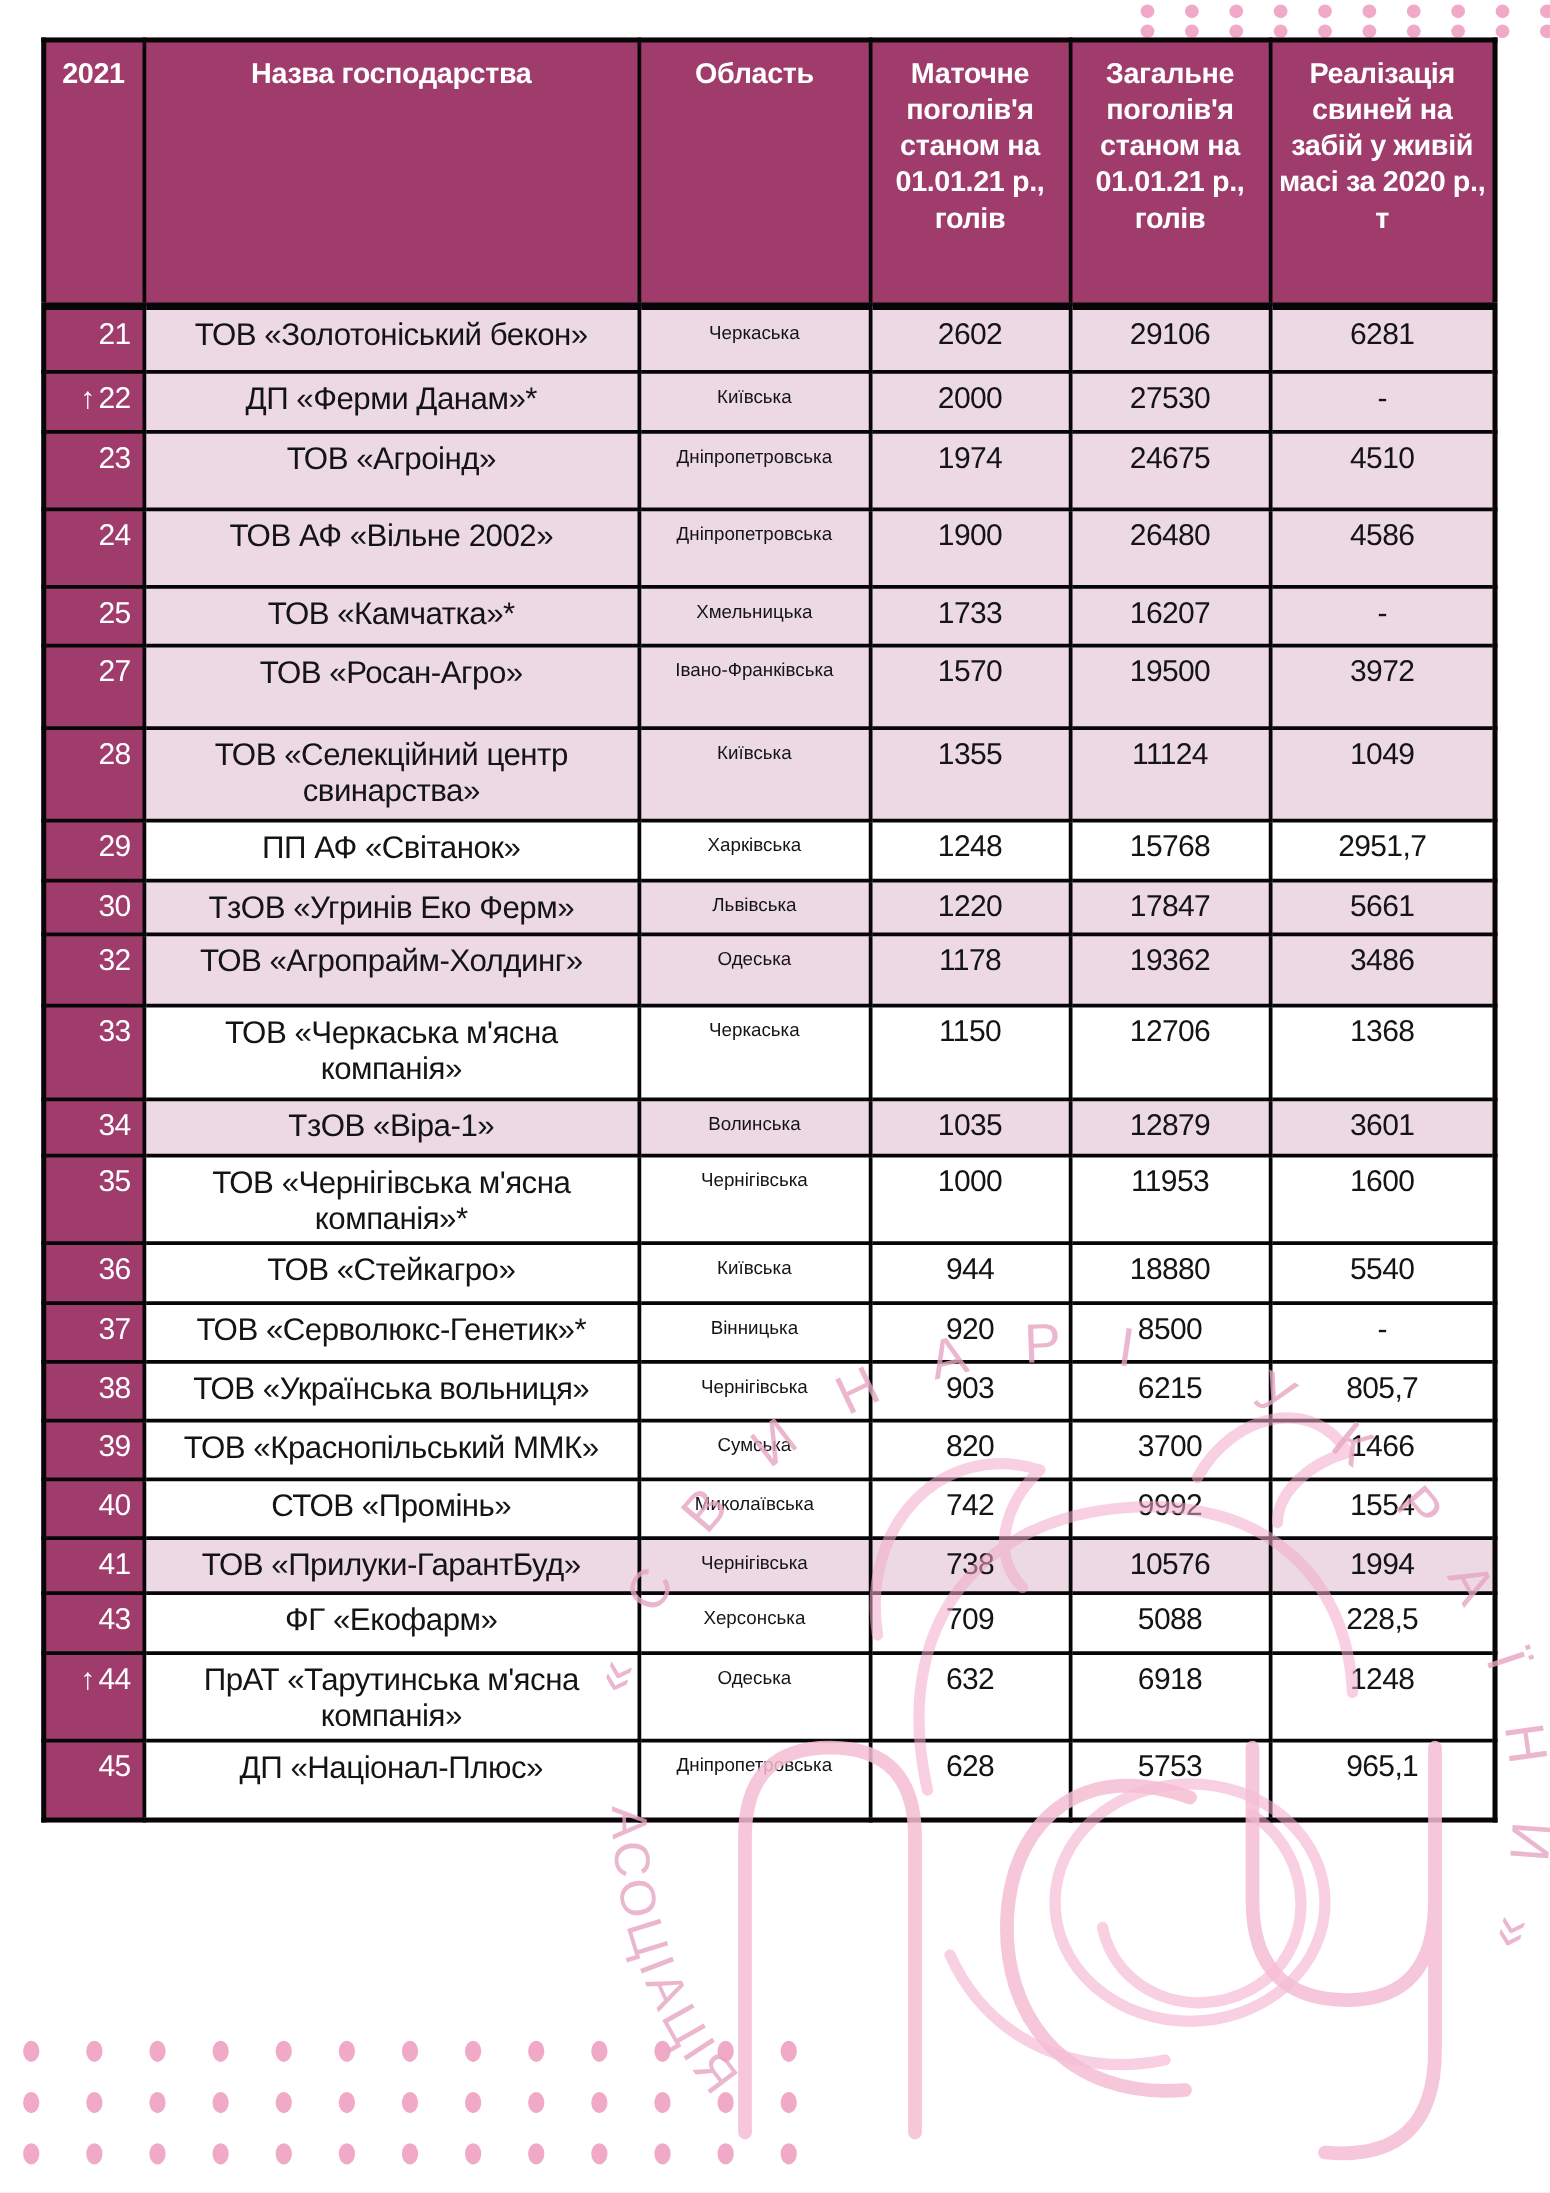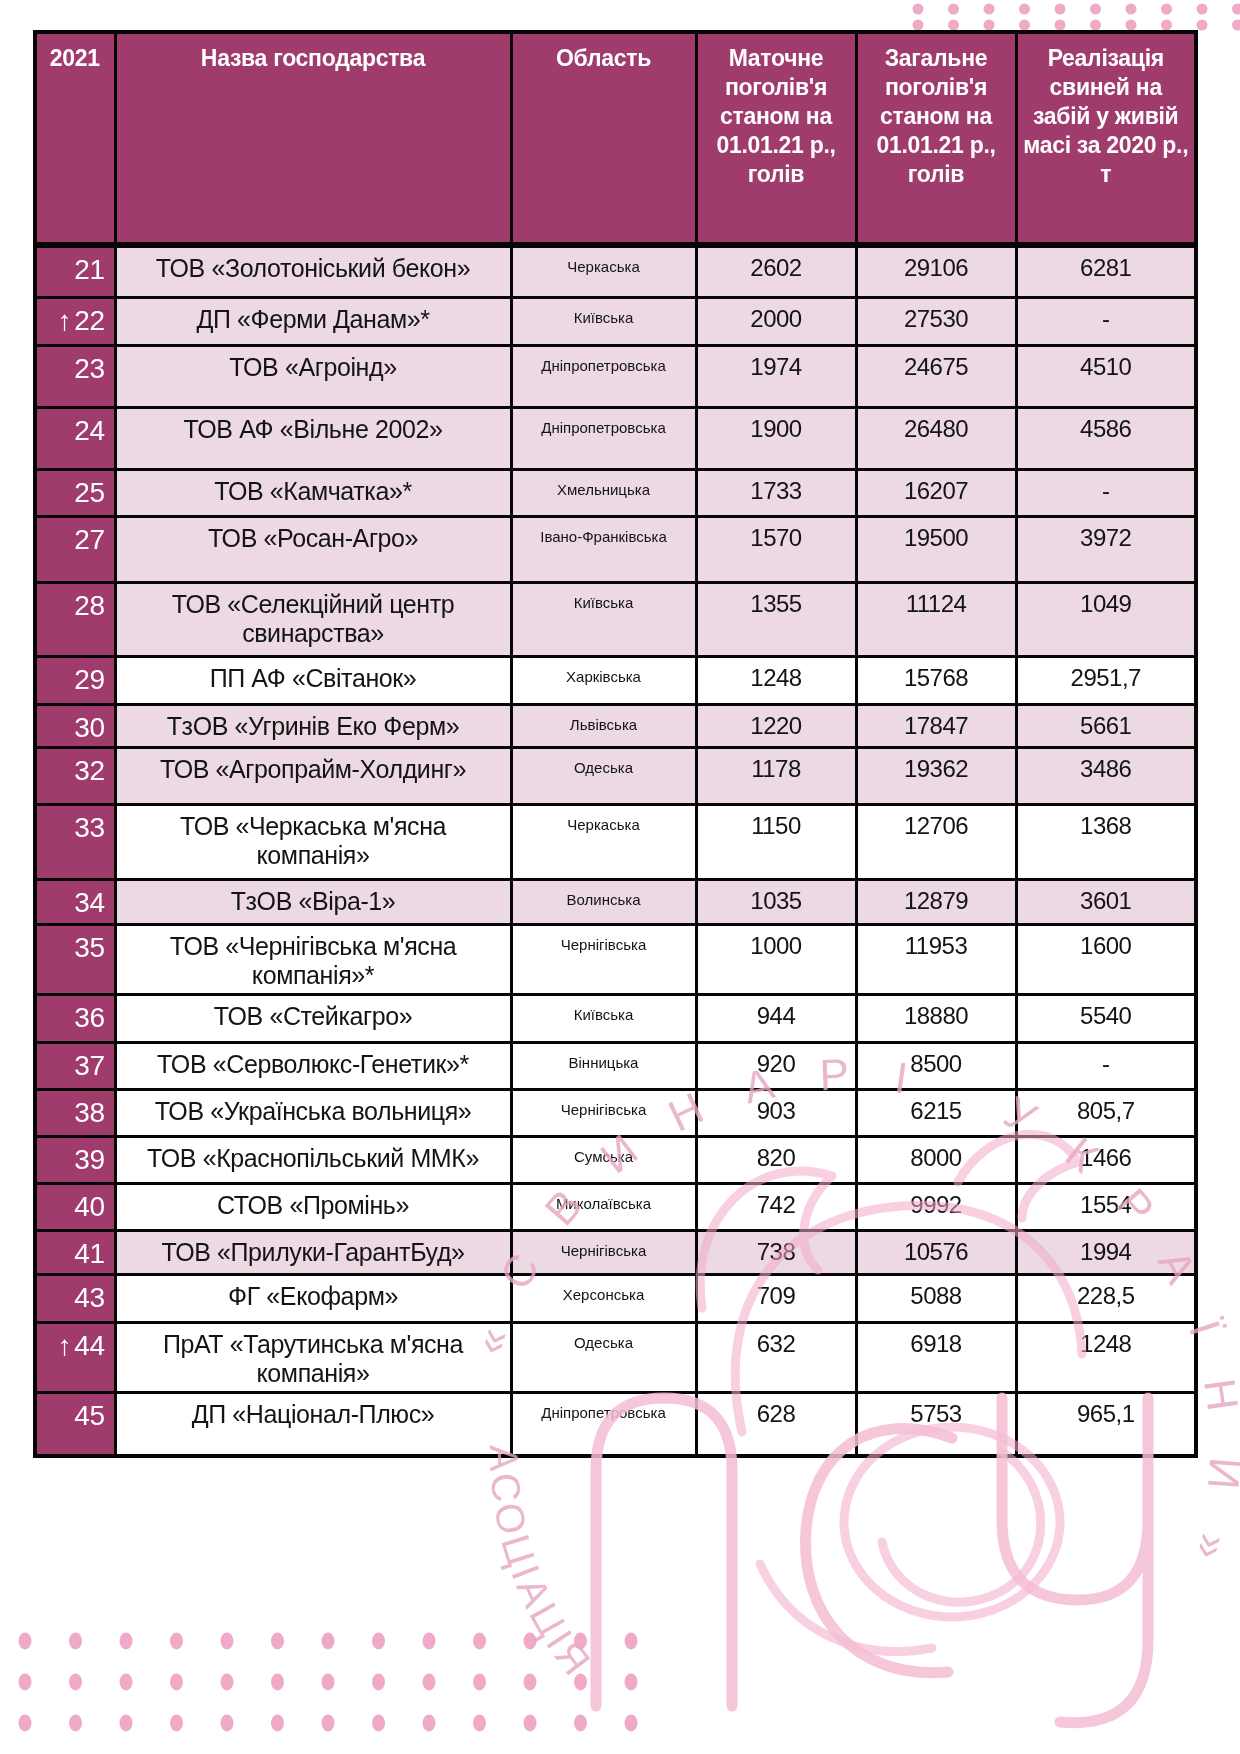--- a/index.html
+++ b/index.html
@@ -15,21 +15,21 @@
   .wm-behind{z-index:0;}
   .wm-front{z-index:2;}
   table.ranking{position:absolute;left:33px;top:30px;z-index:1;border-collapse:collapse;
         table-layout:fixed;width:1161px;border:4px solid var(--border);background:#f9a8d4;}
   th,td{border:3px solid var(--border);vertical-align:top;padding:0;color:#141414;}
   thead th{background:var(--header-bg);color:#ffffff;font-weight:700;font-size:23px;
         line-height:29px;padding:10px 3px 0 3px;letter-spacing:-0.3px;text-align:center;
         border-bottom:6px solid var(--border);}
   thead tr{height:213px;}
   th.year{text-align:center;padding-right:4px;}
-  td.rank{background:var(--header-bg);color:#ffffff;font-size:28px;text-align:right;
+  td.rank{background:var(--header-bg);color:#ffffff;font-size:24px;text-align:right;
         padding:6px 9px 0 0;letter-spacing:-0.5px;white-space:nowrap;}
   td.name{font-size:25px;text-align:center;padding:6px 8px 0 8px;line-height:29px;letter-spacing:-0.4px;background:#fff;}
   td.region{font-size:15px;text-align:center;padding:7px 5px 0 5px;line-height:24px;
         overflow-wrap:anywhere;background:#fff;}
   td.num{font-size:24px;text-align:center;padding:6px 2px 0 2px;letter-spacing:-0.5px;background:#fff;}
   tr.shaded td.name,tr.shaded td.region,tr.shaded td.num{background:var(--shaded-bg);}
   .arrow{font-weight:700;margin-right:3px;}
   svg text{font-family:"Liberation Sans","DejaVu Sans",sans-serif;}
 </style>
 </head>
@@ -249,21 +249,21 @@
           <td class="region">Чернігівська</td>
           <td class="num">903</td>
           <td class="num">6215</td>
           <td class="num">805,7</td>
         </tr>
         <tr style="height: 47px;">
           <td class="rank"><span>39</span></td>
           <td class="name">ТОВ «Краснопільський ММК»</td>
           <td class="region">Сумська</td>
           <td class="num">820</td>
-          <td class="num">8000</td>
+          <td class="num">3700</td>
           <td class="num">1466</td>
         </tr>
         <tr style="height: 47px;">
           <td class="rank"><span>40</span></td>
           <td class="name">СТОВ «Промінь»</td>
           <td class="region">Миколаївська</td>
           <td class="num">742</td>
           <td class="num">9992</td>
           <td class="num">1554</td>
         </tr>

